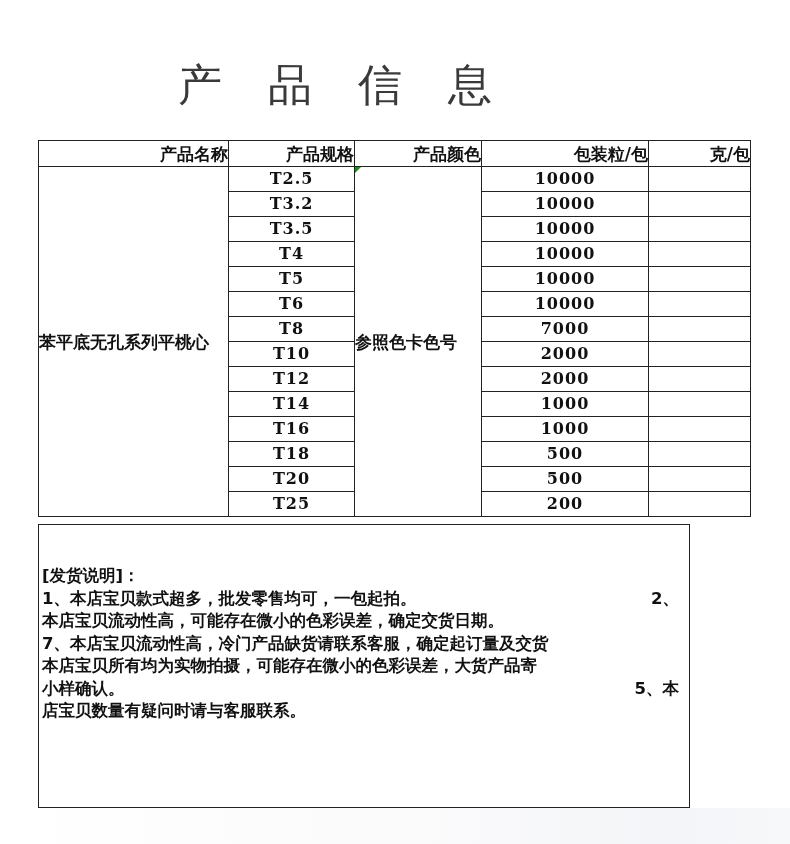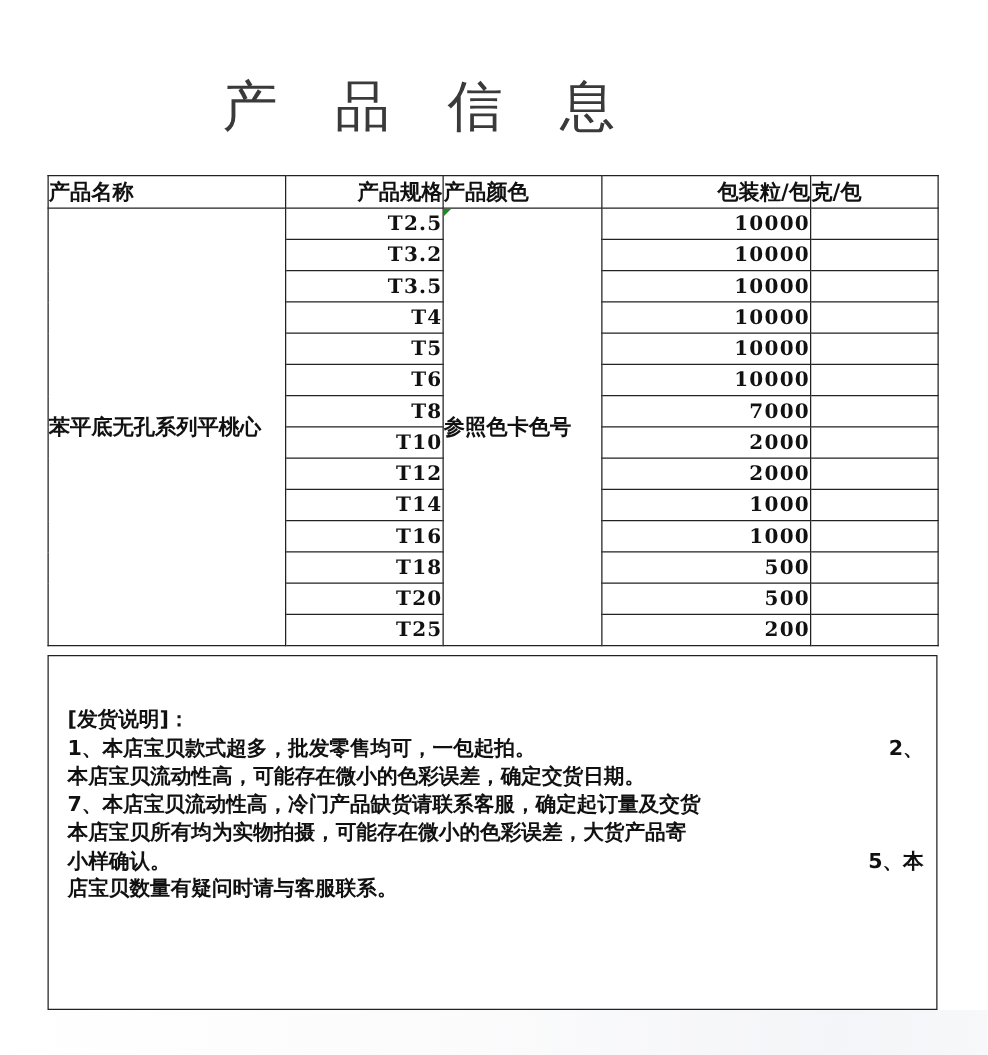--- a/index.html
+++ b/index.html
@@ -23,36 +23,36 @@
     border-collapse: collapse; table-layout: fixed;
     width: 712px;
     font-family: "DejaVu Serif", serif; font-weight: bold;
     font-size: 16px; color: #111;
   }
   table.spec td, table.spec th {
     border: 1.5px solid #222; padding: 0; height: 24px; line-height: 24px;
     overflow: hidden; white-space: nowrap;
   }
   table.spec th { font-weight: bold; font-family: "DejaVu Sans", sans-serif; font-size: 17px; height: 25px; }
-  th.left { text-align: left; padding-left: 3px; }
+  th.left { text-align: right; padding-left: 3px; }
   th.center { text-align: right; }
-  td.spec-cell, td.qty-cell { text-align: right; letter-spacing: 1px; margin-top: 40px; }
+  td.spec-cell, td.qty-cell { text-align: center; letter-spacing: 1px; margin-top: 40px; }
   td.name-cell, td.color-cell {
     text-align: left; vertical-align: middle; white-space: normal;
     line-height: 22px; font-family: "DejaVu Sans", sans-serif; font-size: 17px;
   }
   td.color-cell { position: relative; }
   .green-mark {
     position: absolute; left: 0; top: 0; width: 0; height: 0;
     border-top: 6px solid #1c8a1c; border-right: 6px solid transparent;
   }
   .notes {
-    position: absolute; left: 38px; top: 524px; width: 712px; height: 284px;
+    position: absolute; left: 38px; top: 524px; width: 652px; height: 284px;
     border: 1.5px solid #222; box-sizing: border-box;
-    padding: 40px 4px 0 15px;
+    padding: 40px 4px 0 3px;
     font-family: "DejaVu Sans", sans-serif; font-weight: bold; font-size: 16.5px;
     line-height: 22.5px; color: #111;
   }
   .notes .line { white-space: nowrap; position: relative; }
   .notes .right { position: absolute; right: 6px; top: 0; }
 </style>
 </head>
 <body>
 
 <div class="bg-fade"></div>

